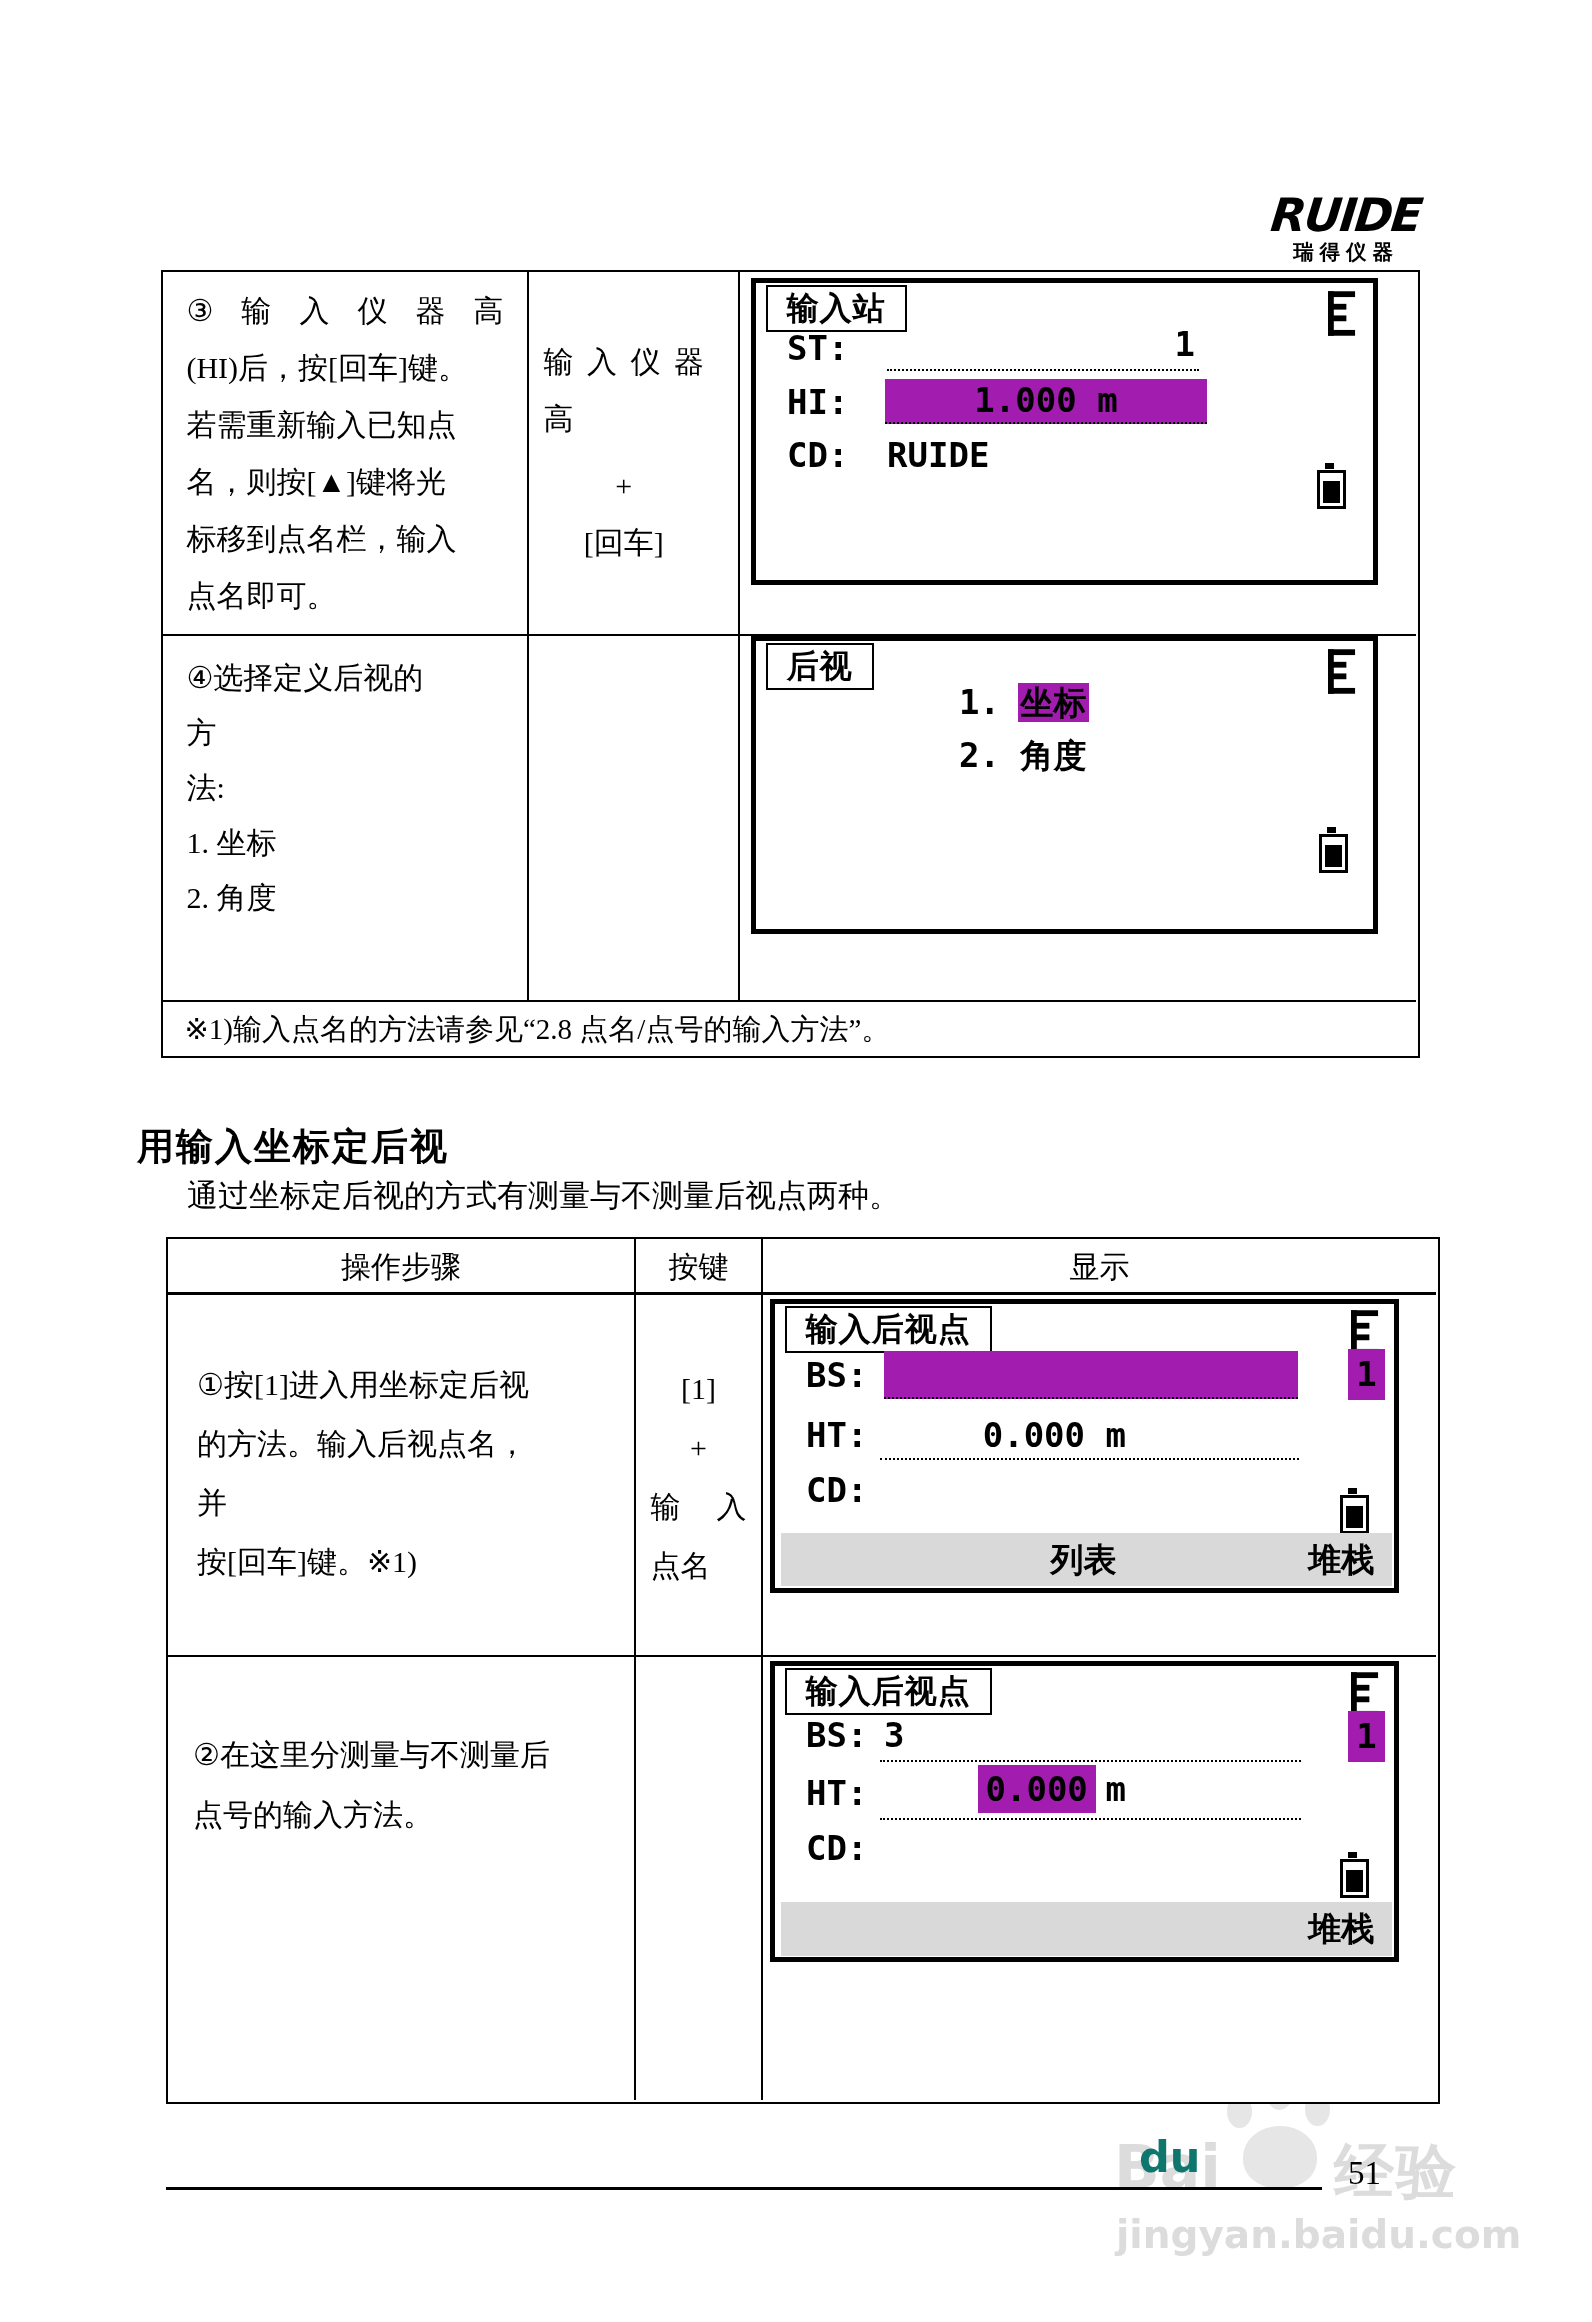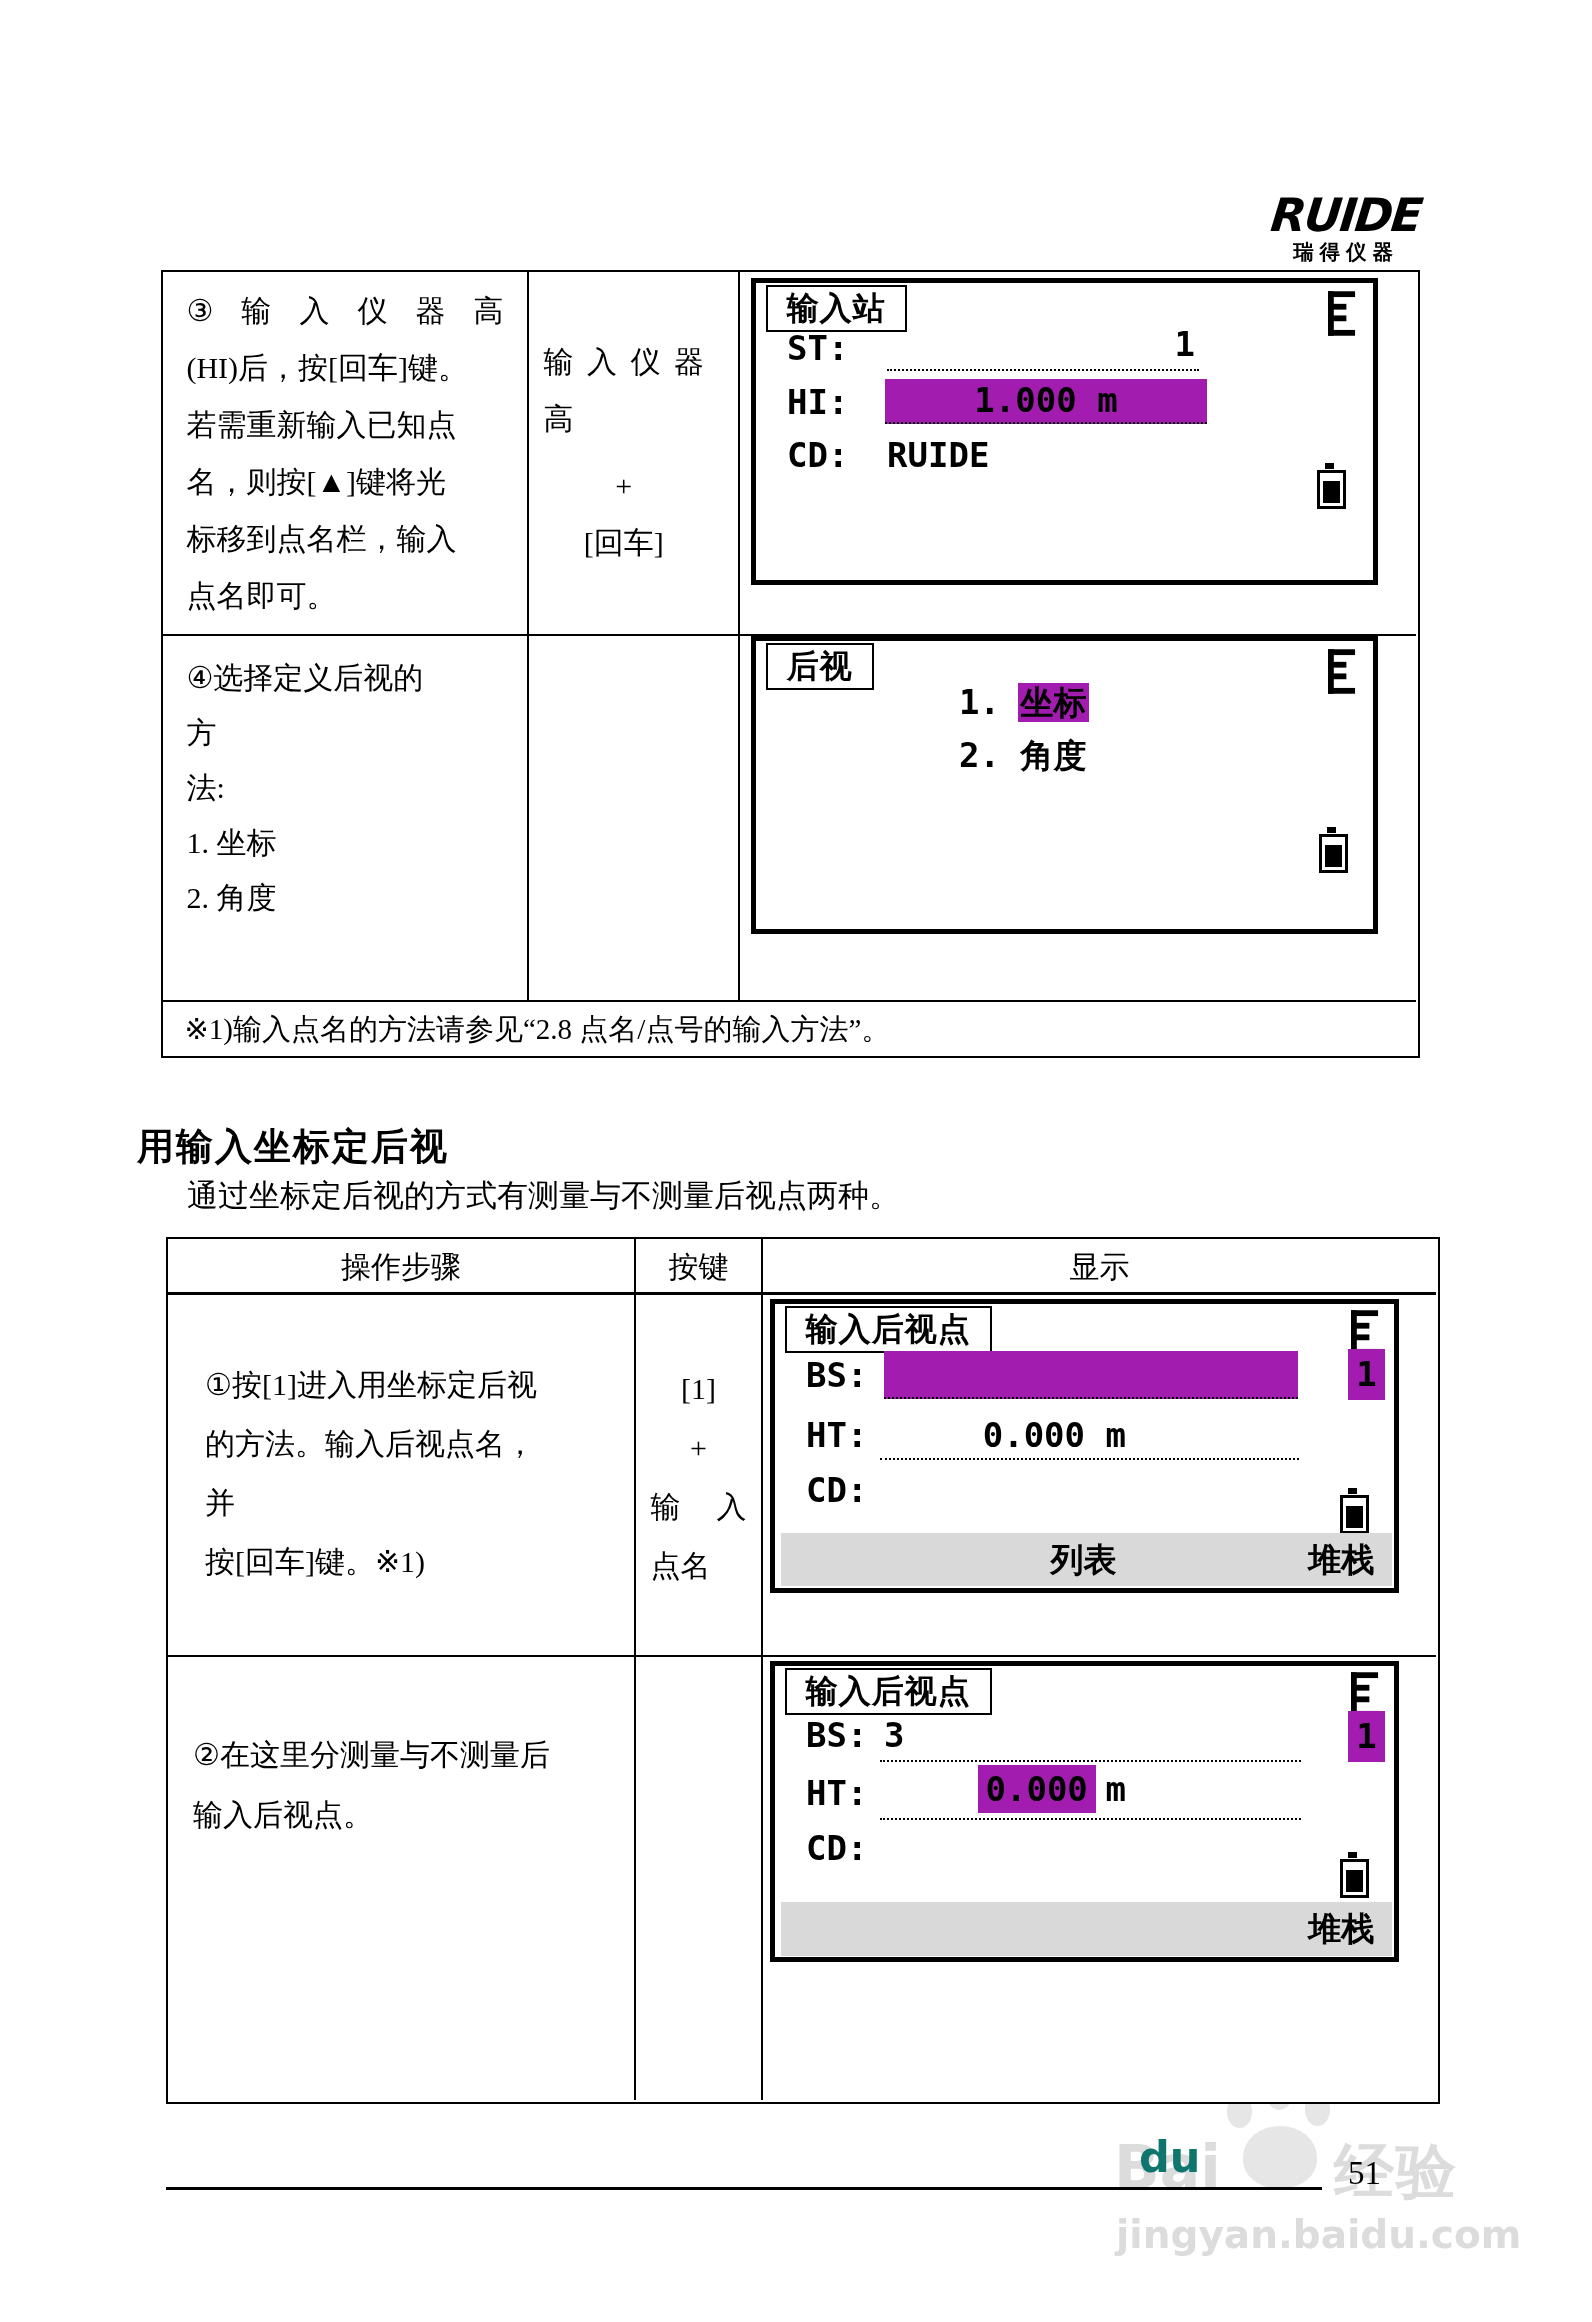--- a/index.html
+++ b/index.html
@@ -33,21 +33,21 @@
   #t1-step3 { left:0; top:0; width:364px; height:362px; padding:9.8px 23.4px 0 23.4px; line-height:57px; }
   #t1-key3  { left:366px; top:0; width:210px; height:362px; padding:61px 35px 0 14.6px; line-height:57px; }
   #t1-step4 { left:0; top:364px; width:300px; height:364px; padding:13.7px 23.4px 0 23.4px; line-height:55px; }
   #t1-foot  { left:0; top:729px; width:1253px; height:53px; padding:8.8px 0 0 21.5px; font-size:29px; }
   #t1-key3 .plus { margin-top:9.8px; }
 
   #t2 { left:166px; top:1237px; width:1274px; height:867px; }
   #t2-h1 { left:0; top:7.8px; width:466px; text-align:center; }
   #t2-h2 { left:468px; top:7.8px; width:125px; text-align:center; }
   #t2-h3 { left:595px; top:7.8px; width:673px; text-align:center; }
-  #t2-step1 { left:12px; top:56px; width:376px; height:361px; padding:60px 17.6px 0 25px; line-height:59px; }
+  #t2-step1 { left:4px; top:56px; width:376px; height:361px; padding:60px 17.6px 0 25px; line-height:59px; }
   #t2-key1  { left:468px; top:56px; width:125px; height:361px; padding:64px 14.6px 0 14.6px; line-height:59px; }
   #t2-step2 { left:0; top:418px; width:434px; height:443px; padding:68px 17.6px 0 25px; line-height:60px; }
 
   
   .lcd { position:absolute; border:5.9px solid #000; box-sizing:border-box; background:#fff; }
   .lcd-title { position:absolute; border:2.9px solid #000; padding:1px 19px;
                font-family:"DejaVu Sans","Liberation Sans",sans-serif; font-weight:700;
                font-size:32px; line-height:41px; letter-spacing:1px; }
   .lcd .mono { font-size:34px; line-height:37px; }
   .lcd .cjkb { font-size:33px; line-height:37px; }
@@ -214,21 +214,21 @@
 
     <div id="t2-key1" class="cell">
       <span class="ln ln-center">[1]</span>
       <span class="ln ln-center">+</span>
       <span class="ln ln-stretch">输 入</span>
       <span class="ln">点名</span>
     </div>
 
     <div id="t2-step2" class="cell">
       <span class="ln">②在这里分测量与不测量后</span>
-      <span class="ln">输入后视点。</span>
+      <span class="ln">点号的输入方法。</span>
     </div>
   </div>
 
   <div id="s3" class="lcd">
     <div class="lcd-title" style="left:9.8px; top:2px;">输入后视点</div>
     <div class="sig" style="right:13.7px; top:5.9px;">
       <svg width="29" height="45" viewBox="0 0 30 46">
           <g fill="#000">
         <rect width="6" height="46"></rect>
             <rect width="28" height="6"></rect>

